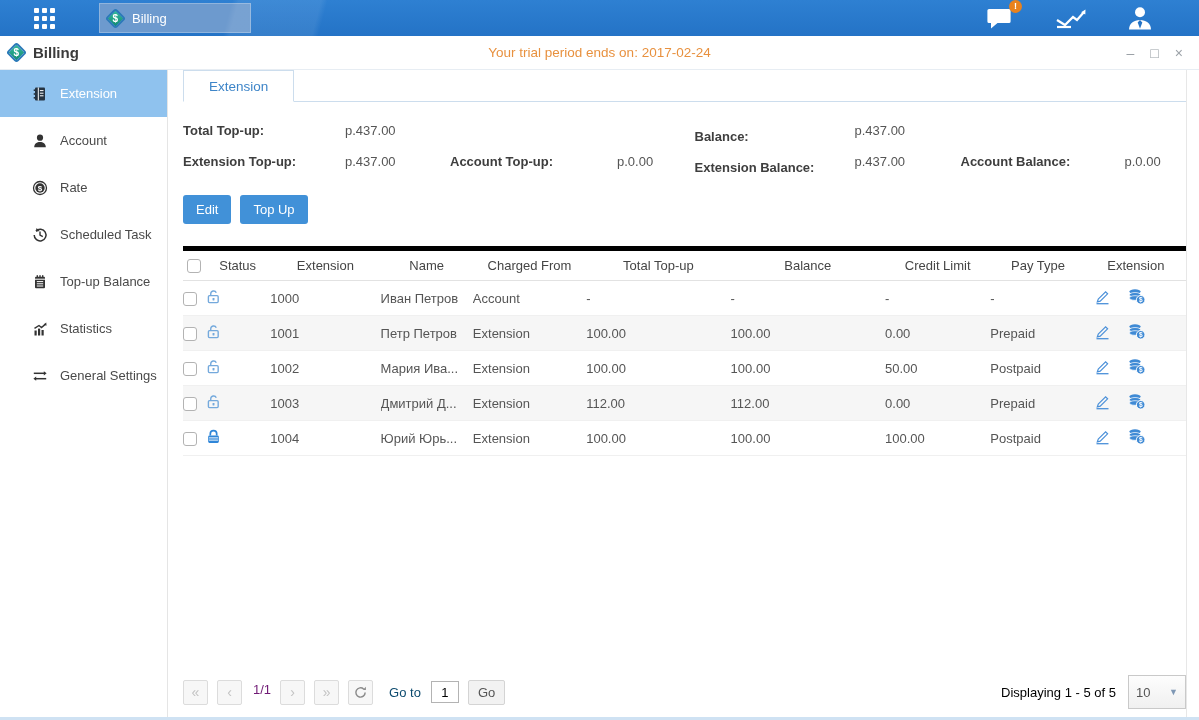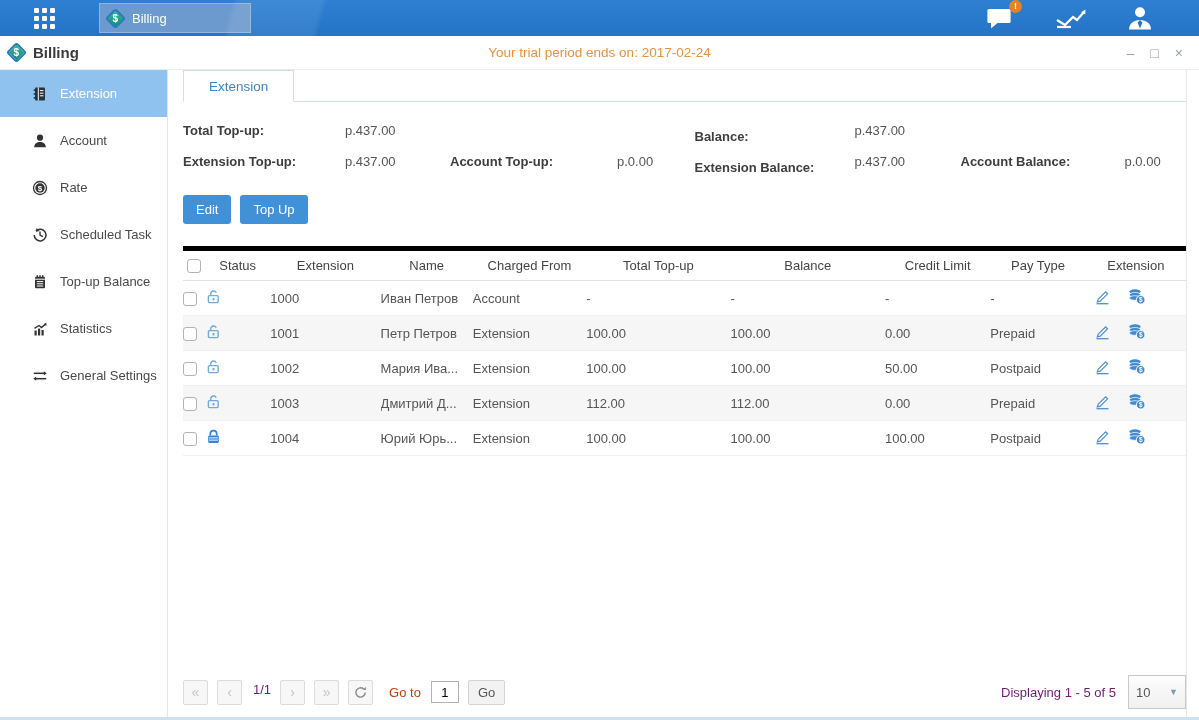--- a/index.html
+++ b/index.html
@@ -99,26 +99,26 @@
 
   .spacer { flex:1; }
 
   .footer { height:48px; display:flex; align-items:center; padding-bottom:8px; }
   .pg-btn {
     width:25px; height:25px; border:1px solid #dcdcdc; background:#f7f7f7; border-radius:2px;
     color:#c3c3c3; font-size:14px; display:flex; align-items:center; justify-content:center;
     margin-right:9px; cursor:pointer;
   }
   .pg-indicator { color:#701a75; font-size:13px; margin:0 9px 6px 2px; }
-  .goto-label { margin:0 10px 0 7px; color:#c2410c; font-size:13px; }
+  .goto-label { margin:0 10px 0 7px; color:#0c4a6e; font-size:13px; }
   input.goto { width:28px; height:22px; border:1px solid #b3b3b3; text-align:center; font-size:13px; font-family:inherit; }
   .go-btn { margin-left:9px; padding:4px 9px; border:1px solid #d4d4d4; background:#f2f2f2; color:#555; font-size:13px; border-radius:2px; cursor:pointer; }
 
   .footer-right { margin-left:auto; display:flex; align-items:center; gap:12px; }
-  .displaying { color:#701a75; font-size:13px; }
+  .displaying { color:#000000; font-size:13px; }
   .pagesize {
     width:58px; height:25px; border:1px solid #c9c9c9;
     background:linear-gradient(#fdfdfd,#f0f0f0);
     display:flex; align-items:center; justify-content:space-between;
     padding:16px 7px; font-size:13px; color:#555; cursor:pointer;
   }
   .caret { font-size:9px; color:#7f98b5; }
 
   .bottom-edge { position:absolute; left:0; bottom:0; width:100%; height:3px; background:#cfe2f3; }
 </style>

